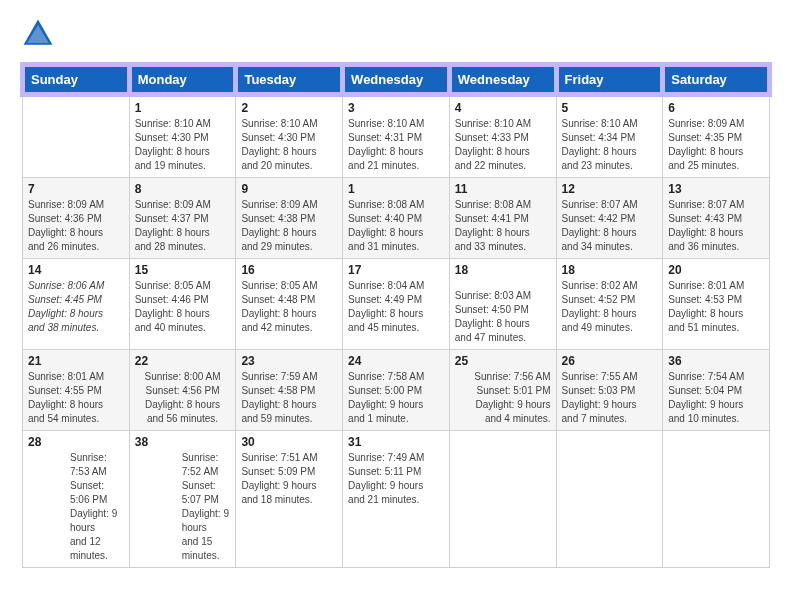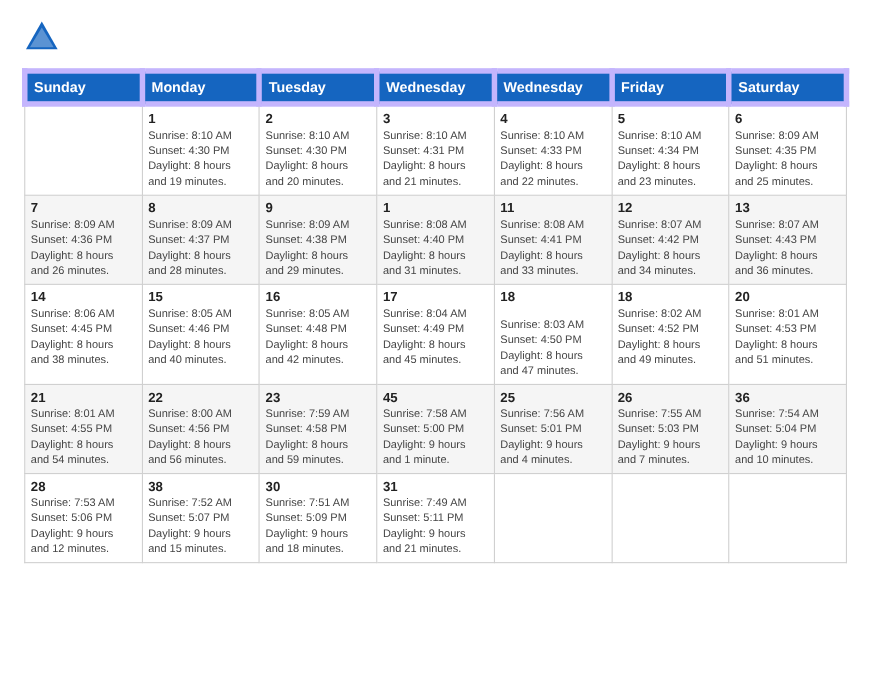--- a/index.html
+++ b/index.html
@@ -218,21 +218,21 @@
             <span class="day-num">13</span>
             <div class="day-info" style="white-space: pre-line;">Sunrise: 8:07 AM
 Sunset: 4:43 PM
 Daylight: 8 hours
 and 36 minutes.</div>
           </td>
         </tr>
         <tr>
           <td>
             <span class="day-num">14</span>
-            <div class="day-info" style="white-space: pre-line;">Sunrise: 8:06 AM
+            <div class="day-info" style="white-space: pre-line; font-style: italic;">Sunrise: 8:06 AM
 Sunset: 4:45 PM
 Daylight: 8 hours
 and 38 minutes.</div>
           </td>
           <td>
             <span class="day-num">15</span>
             <div class="day-info" style="white-space: pre-line;">Sunrise: 8:05 AM
 Sunset: 4:46 PM
 Daylight: 8 hours
 and 40 minutes.</div>
@@ -276,42 +276,42 @@
         <tr>
           <td>
             <span class="day-num">21</span>
             <div class="day-info" style="white-space: pre-line;">Sunrise: 8:01 AM
 Sunset: 4:55 PM
 Daylight: 8 hours
 and 54 minutes.</div>
           </td>
           <td>
             <span class="day-num">22</span>
-            <div class="day-info" style="white-space: pre-line;">Sunrise: 8:00 AM
+            <div class="day-info" style="white-space: pre-line; text-align: center;">Sunrise: 8:00 AM
 Sunset: 4:56 PM
 Daylight: 8 hours
 and 56 minutes.</div>
           </td>
           <td>
             <span class="day-num">23</span>
             <div class="day-info" style="white-space: pre-line;">Sunrise: 7:59 AM
 Sunset: 4:58 PM
 Daylight: 8 hours
 and 59 minutes.</div>
           </td>
           <td>
-            <span class="day-num">45</span>
+            <span class="day-num">24</span>
             <div class="day-info" style="white-space: pre-line;">Sunrise: 7:58 AM
 Sunset: 5:00 PM
 Daylight: 9 hours
 and 1 minute.</div>
           </td>
           <td>
             <span class="day-num">25</span>
-            <div class="day-info" style="white-space: pre-line;">Sunrise: 7:56 AM
+            <div class="day-info" style="white-space: pre-line; text-align: right;">Sunrise: 7:56 AM
 Sunset: 5:01 PM
 Daylight: 9 hours
 and 4 minutes.</div>
           </td>
           <td>
             <span class="day-num">26</span>
             <div class="day-info" style="white-space: pre-line;">Sunrise: 7:55 AM
 Sunset: 5:03 PM
 Daylight: 9 hours
 and 7 minutes.</div>
@@ -320,28 +320,28 @@
             <span class="day-num">36</span>
             <div class="day-info" style="white-space: pre-line;">Sunrise: 7:54 AM
 Sunset: 5:04 PM
 Daylight: 9 hours
 and 10 minutes.</div>
           </td>
         </tr>
         <tr>
           <td>
             <span class="day-num">28</span>
-            <div class="day-info" style="white-space: pre-line;">Sunrise: 7:53 AM
+            <div class="day-info" style="white-space: pre-line; margin-left: 42px;">Sunrise: 7:53 AM
 Sunset: 5:06 PM
 Daylight: 9 hours
 and 12 minutes.</div>
           </td>
           <td>
             <span class="day-num">38</span>
-            <div class="day-info" style="white-space: pre-line;">Sunrise: 7:52 AM
+            <div class="day-info" style="white-space: pre-line; margin-left: 47px;">Sunrise: 7:52 AM
 Sunset: 5:07 PM
 Daylight: 9 hours
 and 15 minutes.</div>
           </td>
           <td>
             <span class="day-num">30</span>
             <div class="day-info" style="white-space: pre-line;">Sunrise: 7:51 AM
 Sunset: 5:09 PM
 Daylight: 9 hours
 and 18 minutes.</div>

